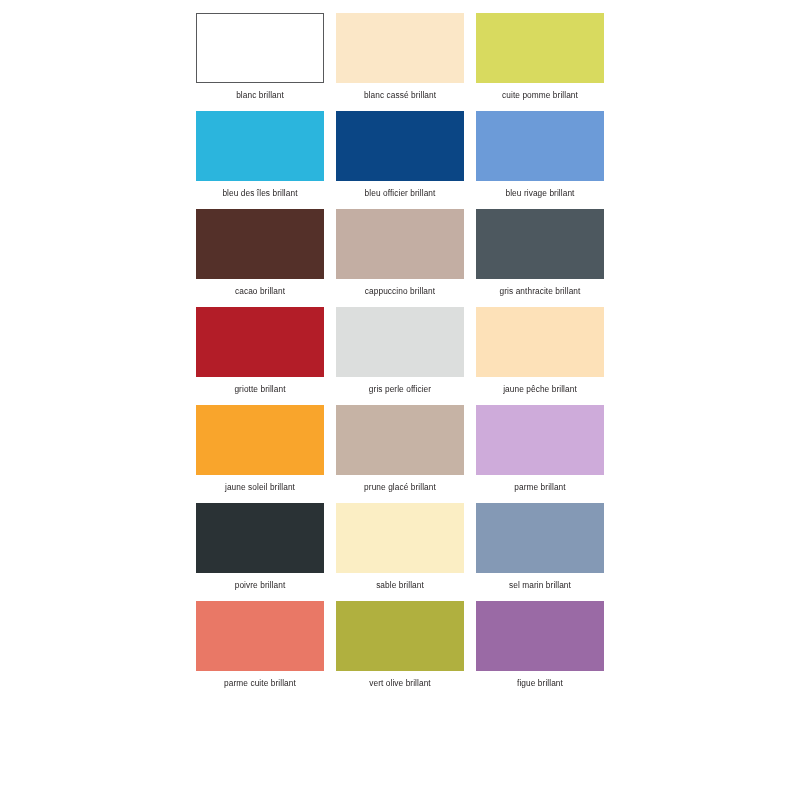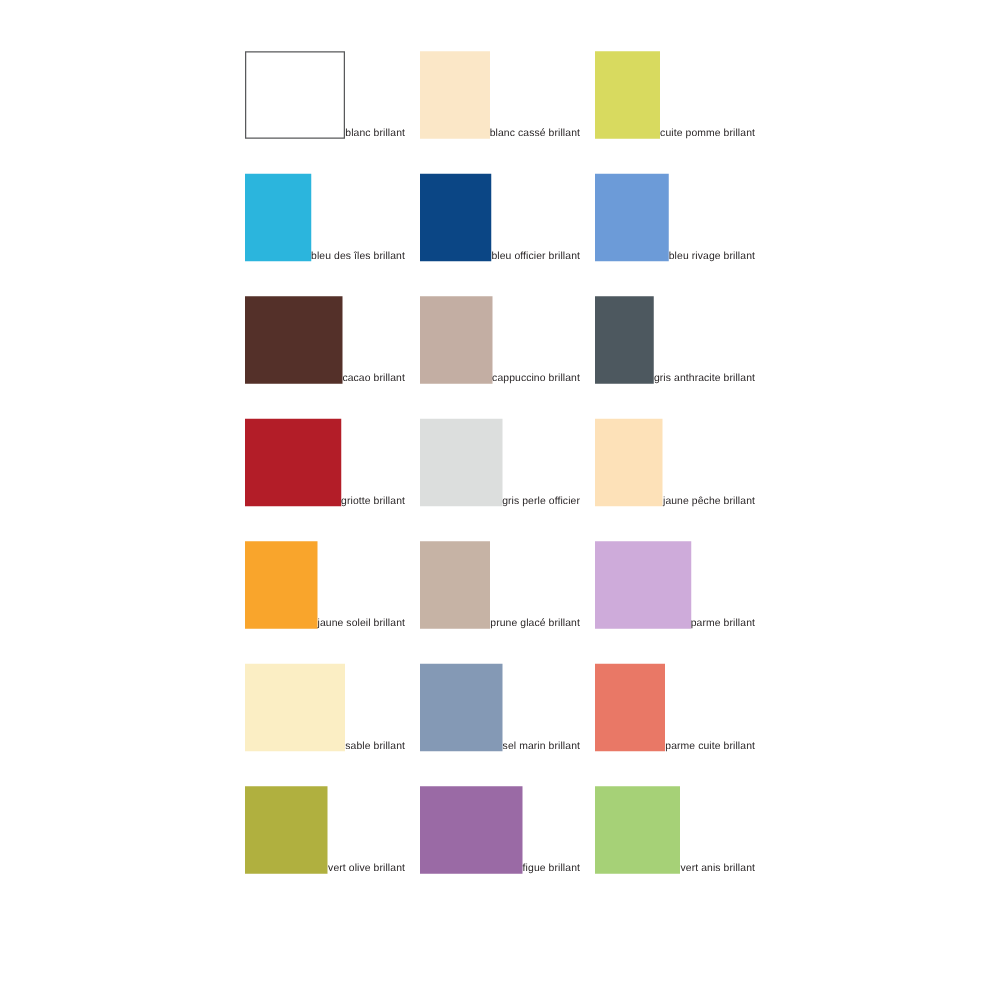--- a/index.html
+++ b/index.html
@@ -26,22 +26,22 @@
     width: 408px;
     display: grid;
     grid-template-columns: repeat(3, 128px);
     column-gap: 12px;
     row-gap: 0px;
   }
   .swatch-cell {
     width: 128px;
     height: 98px;
     display: flex;
-    flex-direction: row;
-    align-items: flex-end;
+    flex-direction: column;
+    align-items: center;
   }
   .swatch-chip {
     width: 128px;
     height: 70px;
     box-sizing: border-box;
     display: block;
   }
   .swatch-chip.bordered {
     border: 1px solid #58595b;
   }
@@ -114,37 +114,37 @@
       </div>
       <div class="swatch-cell">
         <div class="swatch-chip" style="background-color: rgb(198, 179, 165);"></div>
         <div class="swatch-label">prune glacé brillant</div>
       </div>
       <div class="swatch-cell">
         <div class="swatch-chip" style="background-color: rgb(206, 171, 218);"></div>
         <div class="swatch-label">parme brillant</div>
       </div>
       <div class="swatch-cell">
+        <div class="swatch-chip" style="background-color: rgb(42, 50, 53);"></div>
+        <div class="swatch-label">poivre brillant</div>
+      </div>
+      <div class="swatch-cell">
         <div class="swatch-chip" style="background-color: rgb(251, 238, 196);"></div>
         <div class="swatch-label">sable brillant</div>
       </div>
       <div class="swatch-cell">
         <div class="swatch-chip" style="background-color: rgb(132, 153, 181);"></div>
         <div class="swatch-label">sel marin brillant</div>
       </div>
       <div class="swatch-cell">
         <div class="swatch-chip" style="background-color: rgb(233, 120, 102);"></div>
         <div class="swatch-label">parme cuite brillant</div>
       </div>
       <div class="swatch-cell">
         <div class="swatch-chip" style="background-color: rgb(176, 176, 63);"></div>
         <div class="swatch-label">vert olive brillant</div>
       </div>
       <div class="swatch-cell">
         <div class="swatch-chip" style="background-color: rgb(154, 106, 165);"></div>
         <div class="swatch-label">figue brillant</div>
       </div>
-      <div class="swatch-cell">
-        <div class="swatch-chip" style="background-color: rgb(166, 209, 119);"></div>
-        <div class="swatch-label">vert anis brillant</div>
-      </div>
     </div>
 </div>
 
 </body></html>

